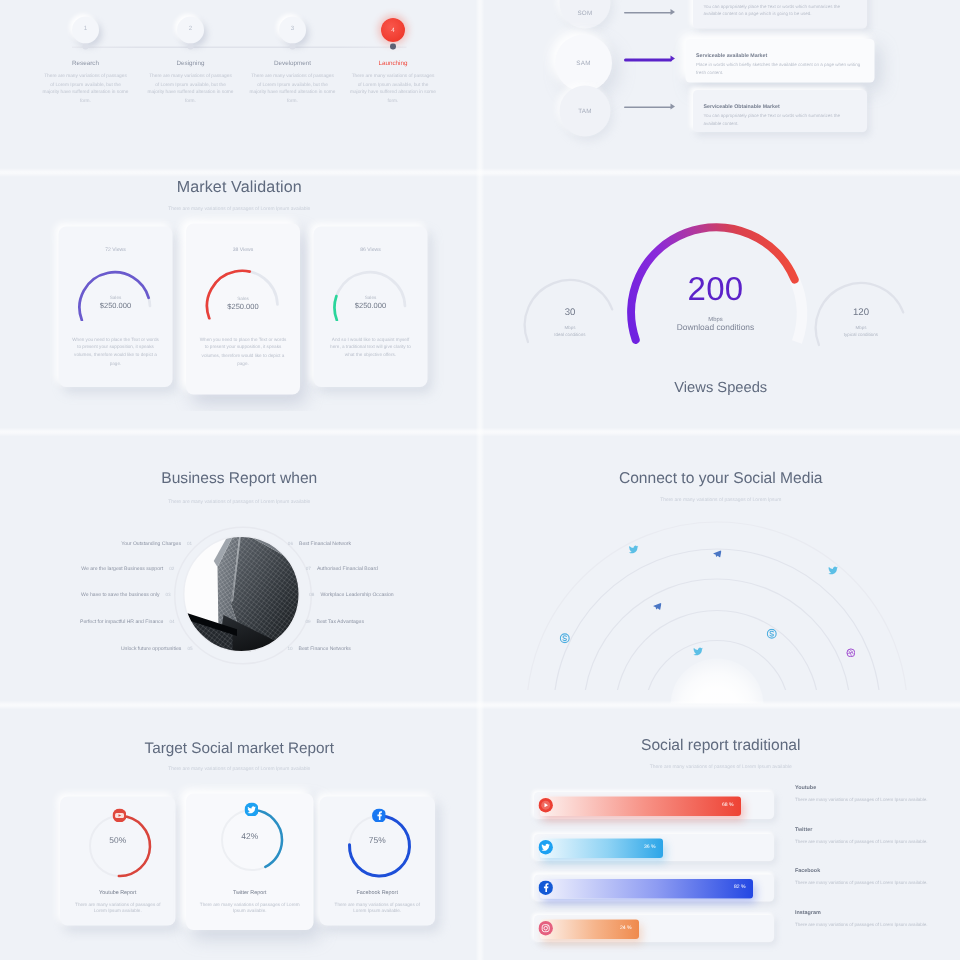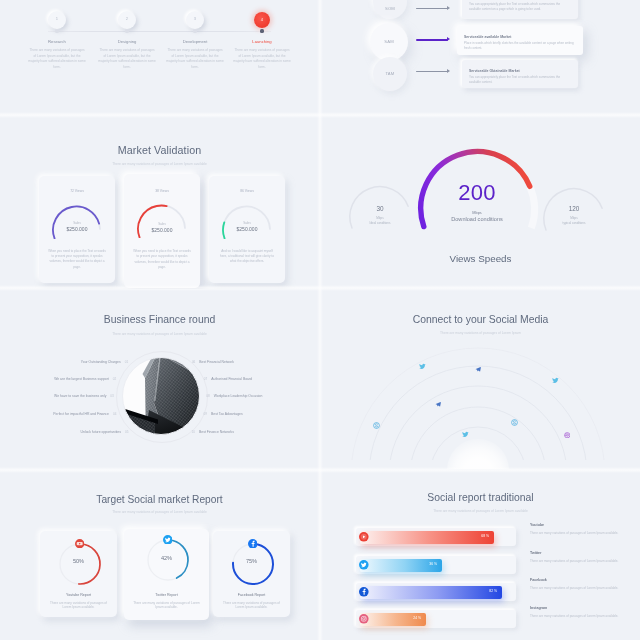--- a/index.html
+++ b/index.html
@@ -2,21 +2,21 @@
 <html><head>
 <meta charset="utf-8">
 <style>
   html,body{margin:0;padding:0;}
   body{width:640px;height:640px;overflow:hidden;background:#eff2f7;
        font-family:"Liberation Sans",sans-serif;-webkit-font-smoothing:antialiased;}
   .grid{position:relative;width:640px;height:640px;}
   .slide{position:absolute;overflow:hidden;background:#eff2f7;}
   .s1{left:0;top:0;width:319px;height:114px;}
   .s2{left:321px;top:0;width:319px;height:114px;}
-  .s3{left:0;top:128px;width:319px;height:171px;}
+  .s3{left:0;top:103px;width:319px;height:171px;}
   .s4{left:321px;top:116px;width:319px;height:171px;text-decoration:underline;}
   .s5{left:0;top:289px;width:319px;height:180px;}
   .s6{left:321px;top:289px;width:319px;height:180px;}
   .s7{left:0;top:471px;width:319px;height:169px;}
   .s8{left:321px;top:471px;width:319px;height:169px;}
   .vgap{position:absolute;left:317px;top:0;width:6px;height:640px;background:linear-gradient(90deg,rgba(255,255,255,0),rgba(255,255,255,.55) 40%,rgba(255,255,255,.55) 60%,rgba(255,255,255,0));}
   .hgap{position:absolute;left:0;width:640px;height:6px;background:linear-gradient(180deg,rgba(255,255,255,0),rgba(255,255,255,.6) 40%,rgba(255,255,255,.6) 60%,rgba(255,255,255,0));}
 
   
   .tl-line{position:absolute;left:48px;top:31px;width:223px;height:1px;
@@ -299,21 +299,21 @@
     <div class="ps-main-sub">Download conditions</div>
     <div class="ps-side-val" style="left:36px">30</div>
     <div class="ps-side-unit" style="left:36px">Mbps</div>
     <div class="ps-side-sub" style="left:24px">Ideal conditions</div>
     <div class="ps-side-val" style="left:230px">120</div>
     <div class="ps-side-unit" style="left:230px">Mbps</div>
     <div class="ps-side-sub" style="left:218px">typical conditions</div>
     <div class="ps-caption">Views Speeds</div>
   </div>
   <div class="slide s5">
-    <div class="br-title">Business Finance round</div>
+    <div class="br-title">Business Report when</div>
     <div class="br-sub">There are many variations of passages of Lorem Ipsum available</div>
     <svg class="br-photo" width="96" height="96" viewBox="0 0 96 96">
       <defs>
         <clipPath id="brclip">
             <circle cx="48" cy="48" r="38.5"></circle>
           </clipPath>
         <linearGradient id="bgFaceA" x1="0" y1="0" x2="1" y2="0.6">
           <stop offset="0%" stop-color="#7e848b"></stop>
             <stop offset="100%" stop-color="#4e545b"></stop>
         </linearGradient>

